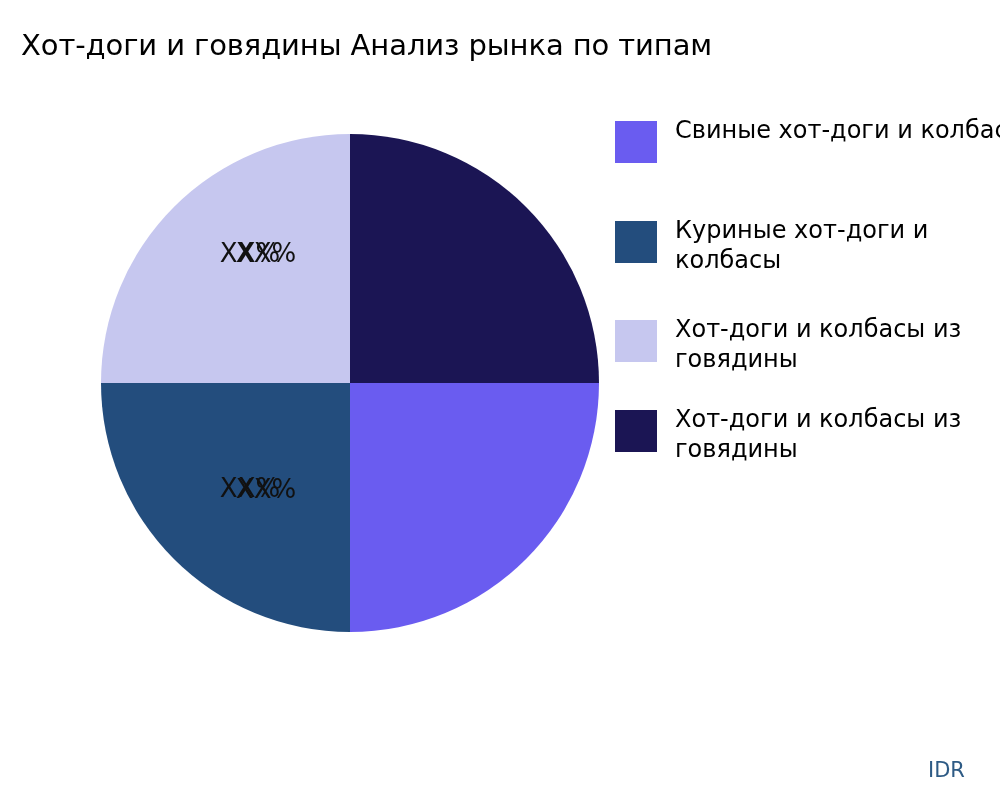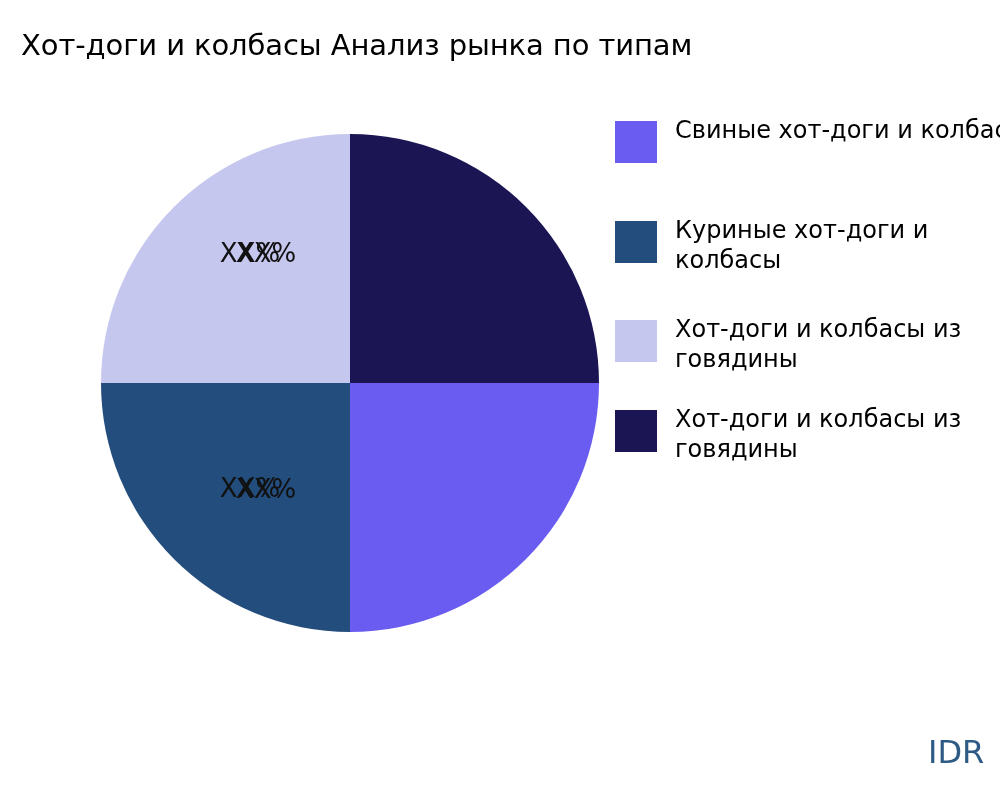--- a/index.html
+++ b/index.html
@@ -88,33 +88,33 @@
     line-height: 30px;
     color: #000000;
     word-break: normal;
     overflow-wrap: normal;
   }
 
   
   #watermark {
     position: absolute;
     left: 928px;
-    top: 737px;
-    font-size: 32px;
+    top: 755px;
+    font-size: 21px;
     line-height: 30px;
     color: #2e5b85;
     white-space: nowrap;
   }
 </style>
 </head>
 <body style="background: rgb(255, 255, 255);">
 
 <div id="canvas">
 
-  <div id="chart-title" style="color: rgb(0, 0, 0);">Хот-доги и колбасы Анализ рынка по типам</div>
+  <div id="chart-title" style="color: rgb(0, 0, 0);">Хот-доги и говядины Анализ рынка по типам</div>
 
   <div id="pie-wrap">
     <svg id="pie-svg" viewBox="0 0 498 498" xmlns="http://www.w3.org/2000/svg">
 
       <path id="pie-path-3" d="M249 249 L249 0 A249 249 0 0 1 498 249 Z" fill="#1b1554"></path>
       <path id="pie-path-0" d="M249 249 L498 249 A249 249 0 0 1 249 498 Z" fill="#6a5cf0"></path>
       <path id="pie-path-1" d="M249 249 L249 498 A249 249 0 0 1 0 249 Z" fill="#234d7d"></path>
       <path id="pie-path-2" d="M249 249 L0 249 A249 249 0 0 1 249 0 Z" fill="#c6c7ef"></path>
     </svg>
 

